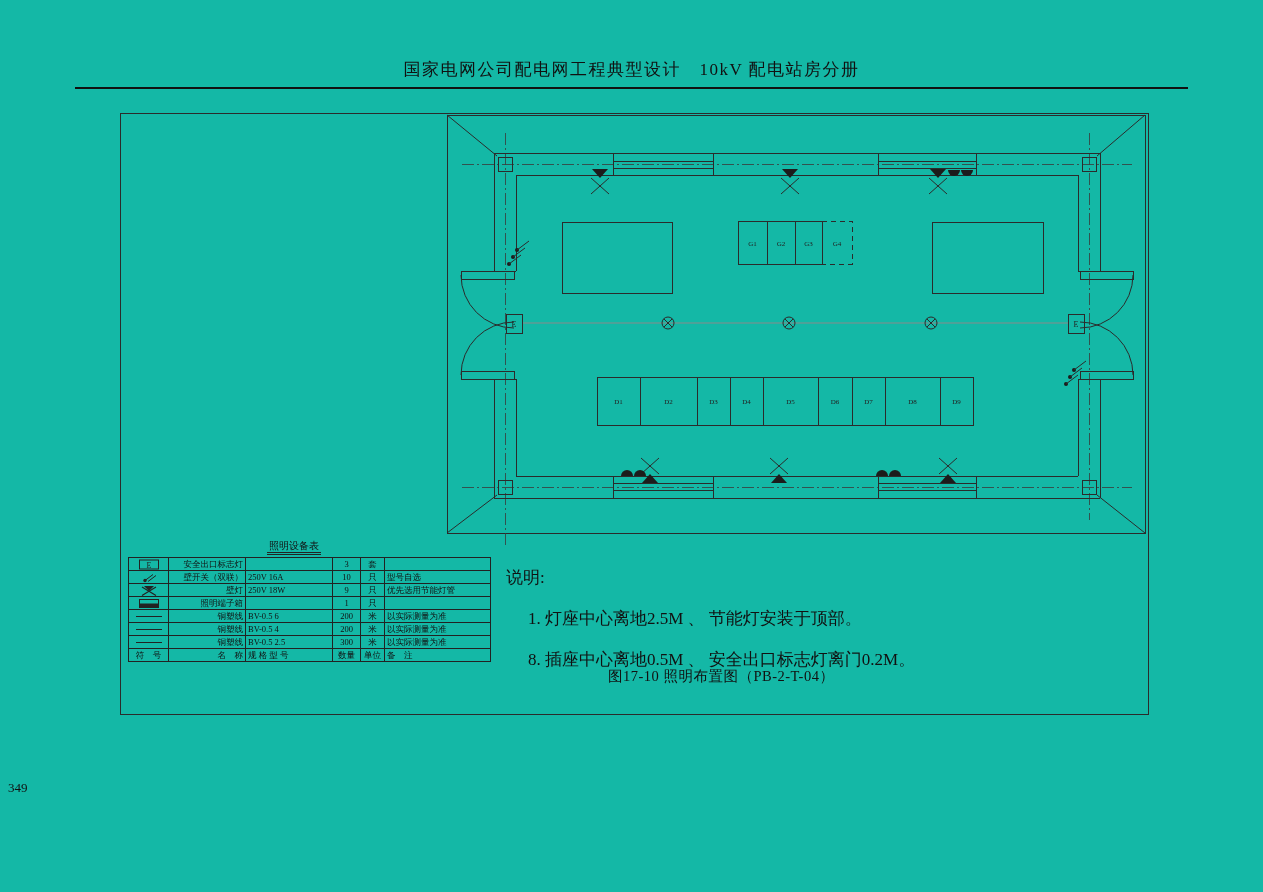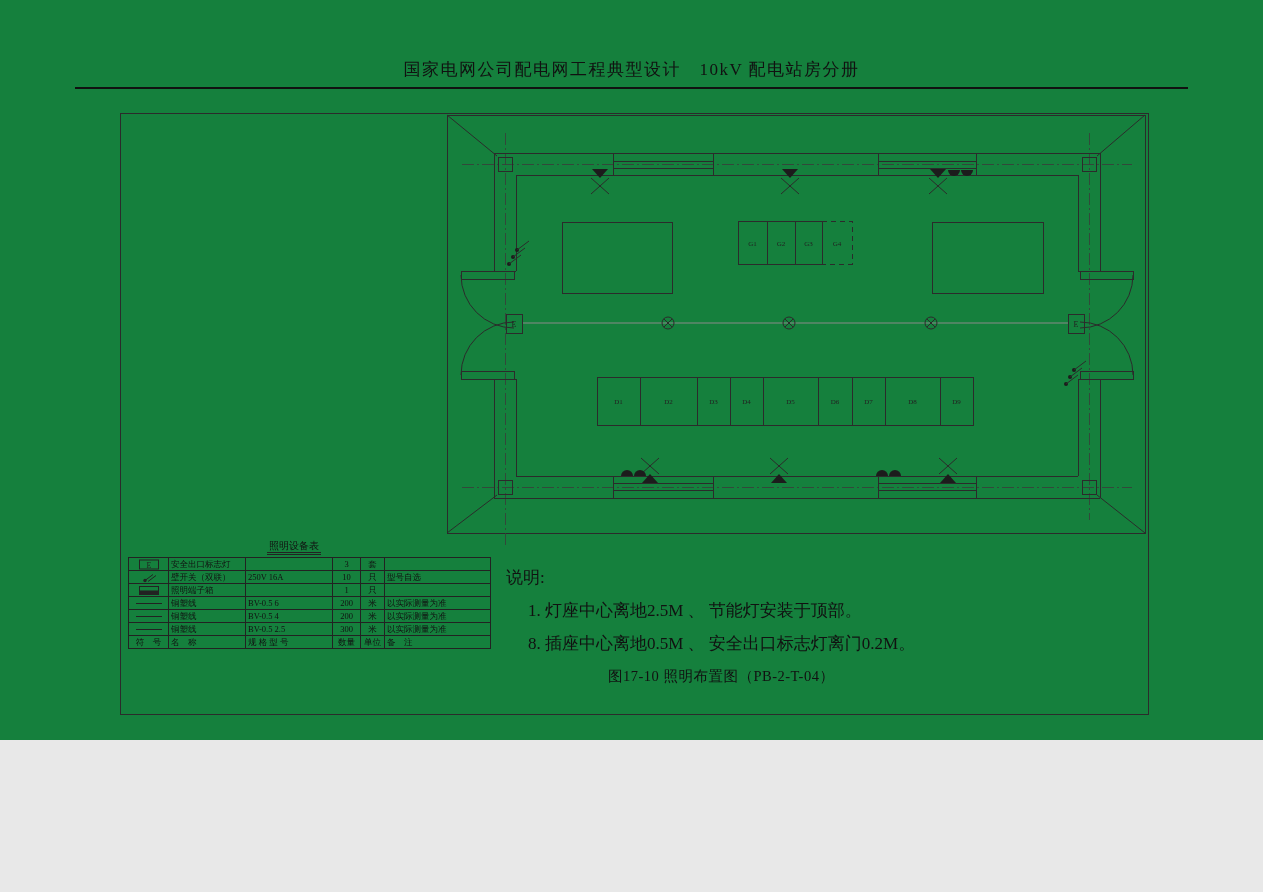--- a/index.html
+++ b/index.html
@@ -1,17 +1,17 @@
 <!DOCTYPE html>
 <html><head>
 <meta charset="utf-8">
 <style>
   html,body{margin:0;padding:0;background:#e8e8e8;}
   .page{
-    position:relative;width:1263px;height:740px;background:#15803d;
+    position:relative;width:1263px;height:892px;background:#14b8a6;
     font-family:"Liberation Serif","DejaVu Serif",serif;color:#1d1d1d;overflow:hidden;
   }
   .header-title{
     position:absolute;top:58px;left:0;width:100%;text-align:center;
     font-size:17px;letter-spacing:1.5px;color:#111;
   }
   .header-rule{position:absolute;top:87px;left:75px;width:1113px;height:2px;background:#111;}
   svg.plan{position:absolute;left:0;top:0;width:1263px;height:892px;}
   .ln{stroke:#2b2b2b;stroke-width:1;fill:none;shape-rendering:crispEdges;}
   .lnsoft{stroke:#2b2b2b;stroke-width:1;fill:none;}
@@ -21,28 +21,28 @@
   
   .tbl-title{position:absolute;left:128px;top:539px;width:332px;text-align:center;font-size:10px;color:#111;}
   .tbl-title span{border-bottom:3px double #222;padding:0 2px 1px 2px;}
   .eq-table-wrap{position:absolute;left:128px;top:557px;}
   table.eq{border-collapse:collapse;table-layout:fixed;width:332px;}
   table.eq td{
     border:1px solid #222;height:12px;padding:0 2px;font-size:8.5px;line-height:1;
     white-space:nowrap;overflow:hidden;color:#111;vertical-align:middle;
   }
   td.c-sym{width:35px;text-align:center;padding:0;}
-  td.c-name{width:72px;}
+  td.c-name{width:72px;text-align:right;}
   td.c-spec{width:82px;}
   td.c-qty{width:23px;text-align:center;}
   td.c-unit{width:19px;text-align:center;}
   td.c-note{width:101px;margin-top:18px;}
   .ticon{display:block;margin:0 auto;}
   .notes{position:absolute;left:506px;top:566px;font-size:17px;color:#111;}
-  .notes .notes-item{margin-left:22px;margin-top:10px;}
+  .notes .notes-item{margin-left:22px;margin-top:18px;}
   .fig-caption{position:absolute;left:608px;top:667px;font-size:14.5px;letter-spacing:0.5px;color:#111;}
   .page-number{position:absolute;top:780px;left:8px;width:100%;text-align:left;font-size:13px;color:#111;}
 </style>
 </head>
 <body>
 
 <div class="page">
 
   <div class="header-title">国家电网公司配电网工程典型设计　10kV 配电站房分册</div>
   <div class="header-rule"></div>
@@ -280,20 +280,33 @@
           </td>
           <td class="c-name">壁开关（双联）</td>
           <td class="c-spec">250V 16A</td>
           <td class="c-qty">10</td>
           <td class="c-unit">只</td>
           <td class="c-note">型号自选</td>
         </tr>
         <tr>
           <td class="c-sym">
             <svg class="ticon" width="26" height="11" viewBox="0 0 26 11">
+              <polygon points="8,1 18,1 13,6" fill="#222"></polygon>
+              <path d="M6,2 L20,10.5 M20,2 L6,10.5" stroke="#222" stroke-width="1.2"></path>
+            </svg>
+          </td>
+          <td class="c-name">壁灯</td>
+          <td class="c-spec">250V 18W</td>
+          <td class="c-qty">9</td>
+          <td class="c-unit">只</td>
+          <td class="c-note">优先选用节能灯管</td>
+        </tr>
+        <tr>
+          <td class="c-sym">
+            <svg class="ticon" width="26" height="11" viewBox="0 0 26 11">
               <rect x="3.5" y="1.5" width="19" height="8" fill="none" stroke="#222"></rect>
               <rect x="3.5" y="5.5" width="19" height="4" fill="#222"></rect>
             </svg>
           </td>
           <td class="c-name">照明端子箱</td>
           <td class="c-spec"></td>
           <td class="c-qty">1</td>
           <td class="c-unit">只</td>
           <td class="c-note"></td>
         </tr>

